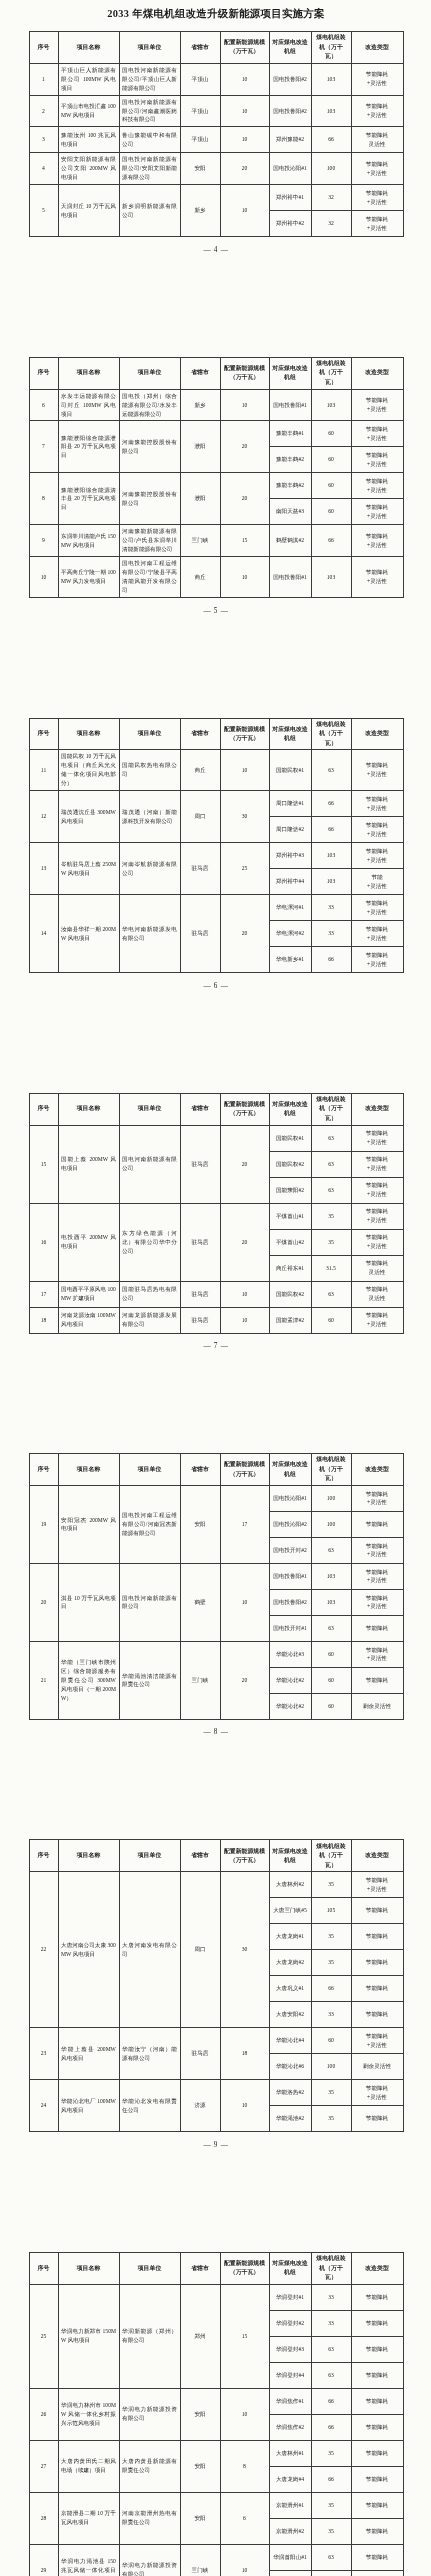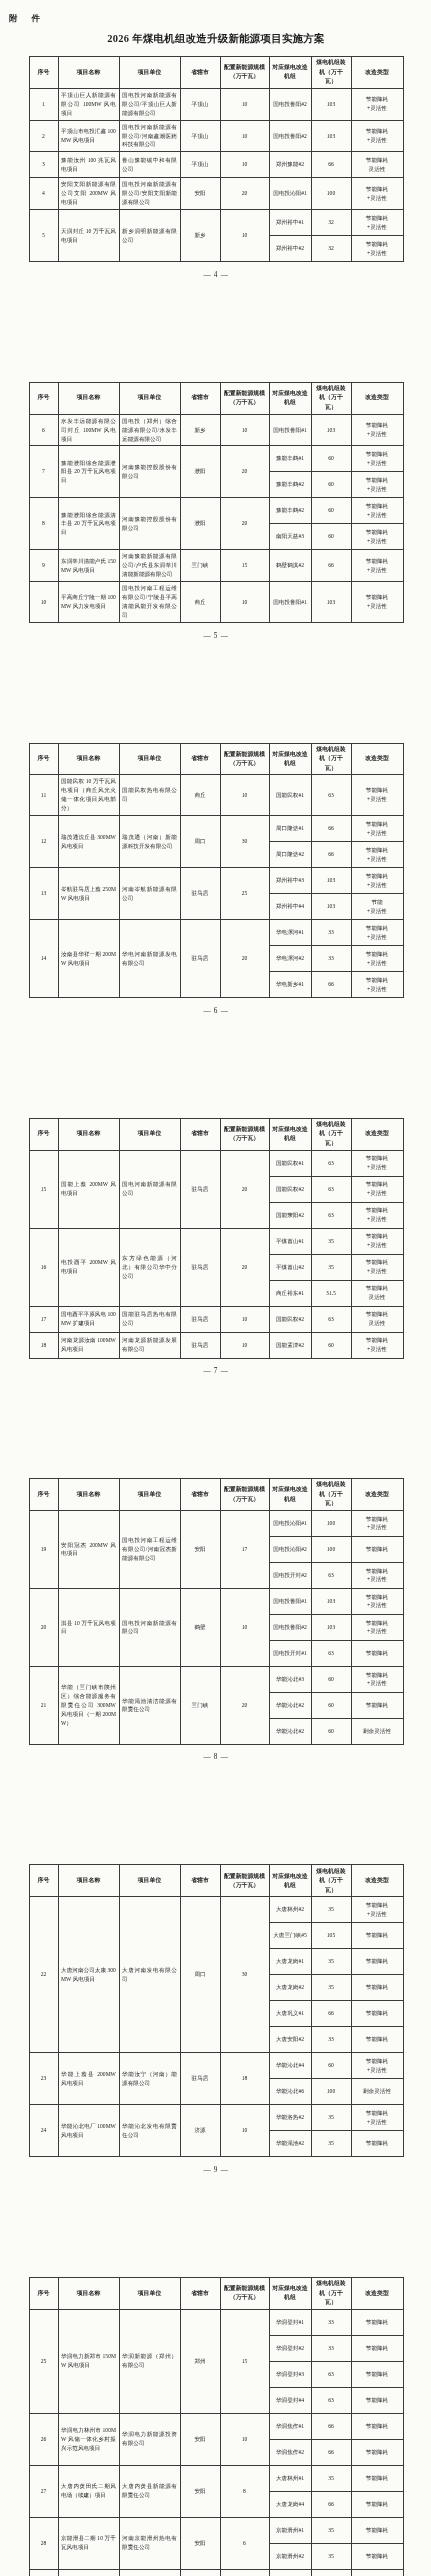--- a/index.html
+++ b/index.html
@@ -64,22 +64,21 @@
     margin-top: 8.5px;
     text-align: center;
     font-size: 7.2px;
     letter-spacing: 0.7px;
   }
 </style>
 </head>
 <body>
 
 <div class="doc">
-  <div class="attachment">附 件</div>
-  <h1 class="title">2026 年煤电机组改造升级新能源项目实施方案</h1>
+  <h1 class="title">2033 年煤电机组改造升级新能源项目实施方案</h1>
   <div id="pages">
       <section class="page-section">
         <table class="projects">
           <colgroup>
             <col style="width: 29px;">
             <col style="width: 61px;">
             <col style="width: 61px;">
             <col style="width: 40px;">
             <col style="width: 49px;">
             <col style="width: 42px;">

